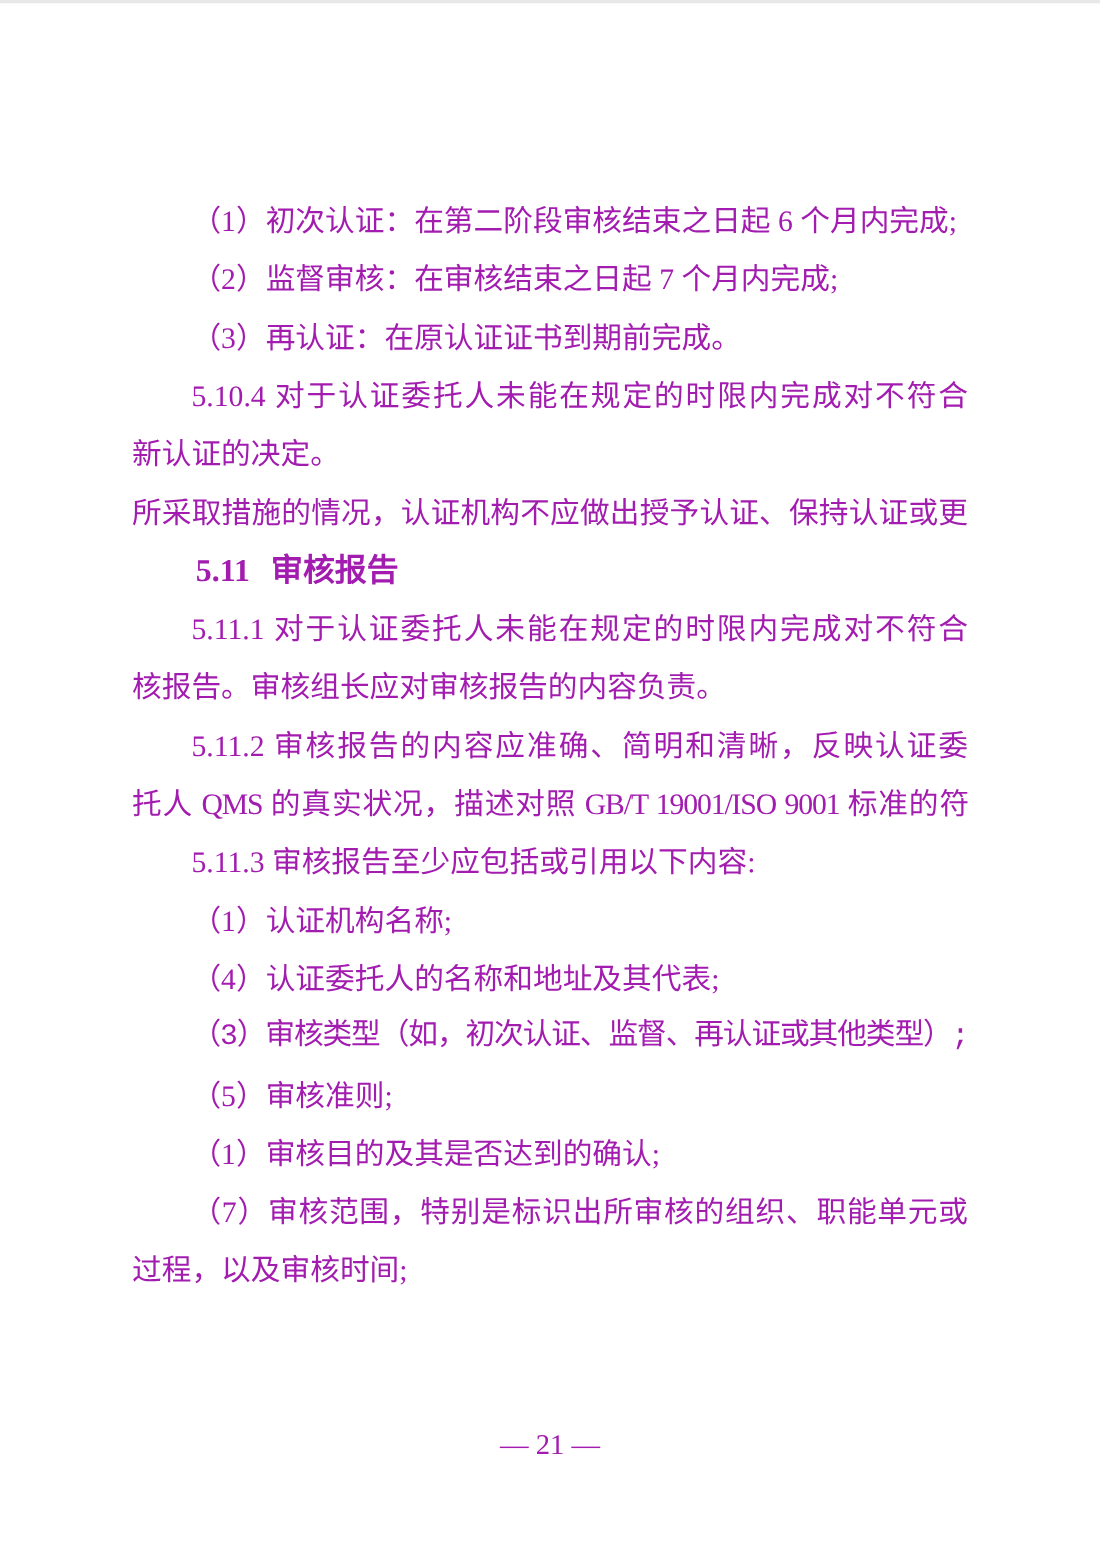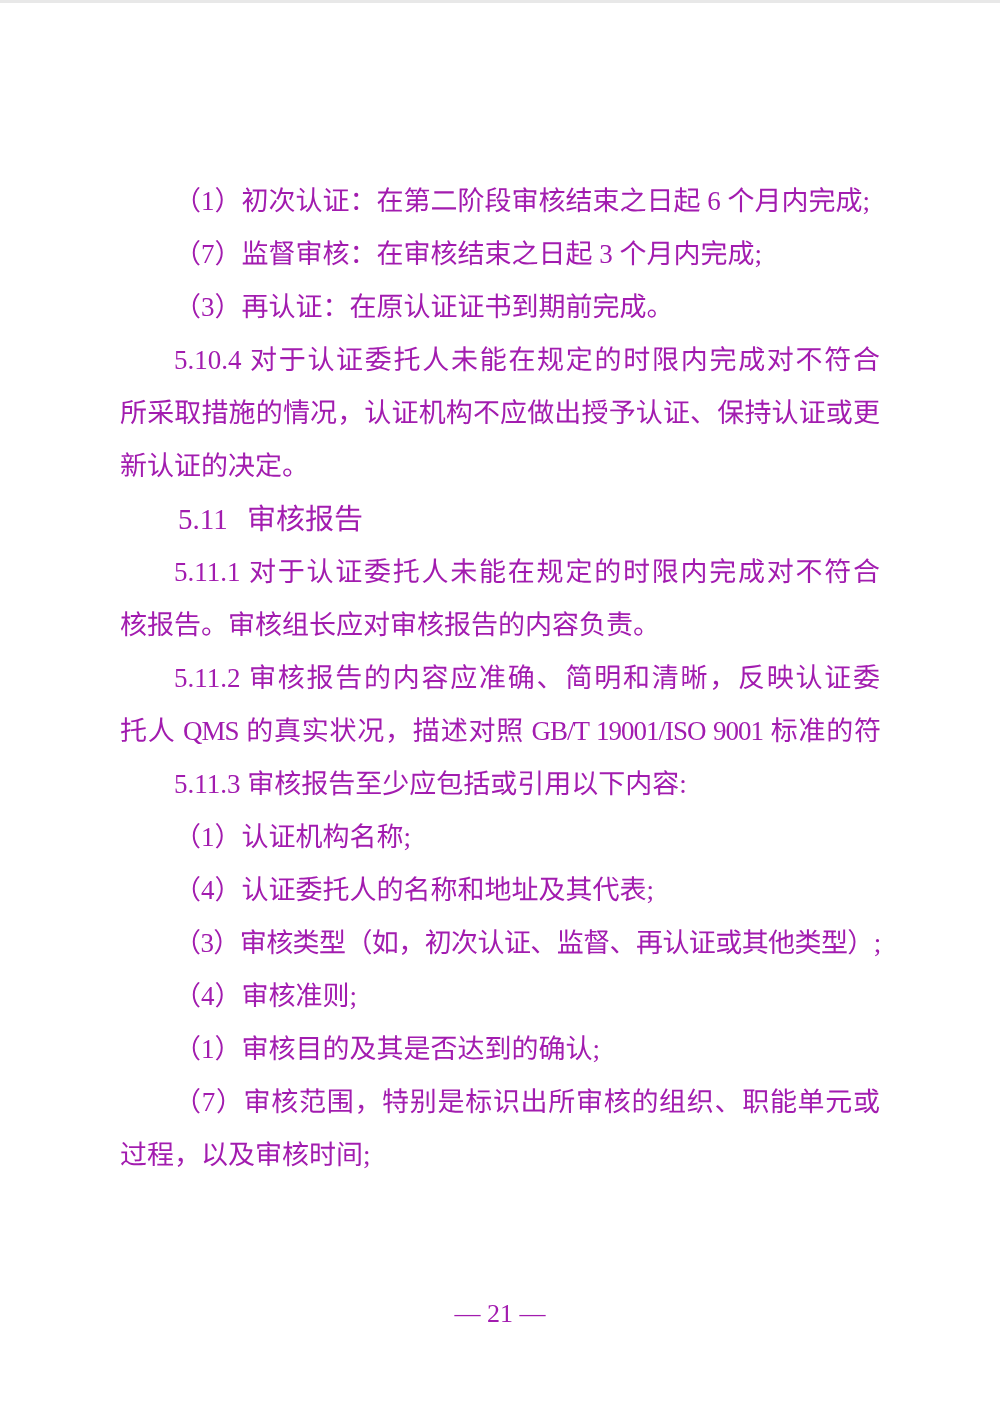--- a/index.html
+++ b/index.html
@@ -21,22 +21,22 @@
     left: 120px;
     width: 760px;
   }
   .para { margin: 0; }
   .line { min-height: 53px; white-space: normal; }
   .ind { text-indent: 2em; }
   
   .j { text-align: justify; text-align-last: justify; }
   
   .t1 { letter-spacing: -1px; }
-  .t2 { letter-spacing: -1.3px; }
-  .heading { font-weight: normal; font-size: 29px; word-spacing: 12px; }
+  .t2 { letter-spacing: -1.3px; font-family: Liberation Mono, monospace; }
+  .heading { font-weight: bold; font-size: 29px; word-spacing: 12px; }
   .footer {
     position: absolute;
     top: 1284px;
     left: 0;
     width: 100%;
     text-align: center;
     font-size: 26px;
     line-height: 53px;
   }
 </style>
@@ -44,31 +44,31 @@
 <body>
 
 <div class="page">
   <div class="content">
 
     <div class="para">
       <div class="line ind">（1）初次认证：在第二阶段审核结束之日起 6 个月内完成;</div>
     </div>
 
     <div class="para">
-      <div class="line ind">（7）监督审核：在审核结束之日起 3 个月内完成;</div>
+      <div class="line ind">（2）监督审核：在审核结束之日起 7 个月内完成;</div>
     </div>
 
     <div class="para">
       <div class="line ind">（3）再认证：在原认证证书到期前完成。</div>
     </div>
 
     <div class="para">
       <div class="line ind j">5.10.4 对于认证委托人未能在规定的时限内完成对不符合</div>
+      <div class="line">新认证的决定。</div>
       <div class="line j">所采取措施的情况，认证机构不应做出授予认证、保持认证或更</div>
-      <div class="line">新认证的决定。</div>
     </div>
 
     <div class="para">
       <div class="line ind heading">5.11 审核报告</div>
     </div>
 
     <div class="para">
       <div class="line ind j">5.11.1 对于认证委托人未能在规定的时限内完成对不符合</div>
       <div class="line">核报告。审核组长应对审核报告的内容负责。</div>
     </div>
@@ -89,21 +89,21 @@
     <div class="para">
       <div class="line ind">（4）认证委托人的名称和地址及其代表;</div>
     </div>
 
     <div class="para">
       <div class="line ind j t2">（3）审核类型（如，初次认证、监督、再认证或其他类型）;</div>
     </div>
 
 
     <div class="para">
-      <div class="line ind">（4）审核准则;</div>
+      <div class="line ind">（5）审核准则;</div>
     </div>
 
     <div class="para">
       <div class="line ind">（1）审核目的及其是否达到的确认;</div>
     </div>
 
     <div class="para">
       <div class="line ind j">（7）审核范围，特别是标识出所审核的组织、职能单元或</div>
       <div class="line">过程，以及审核时间;</div>
     </div>

